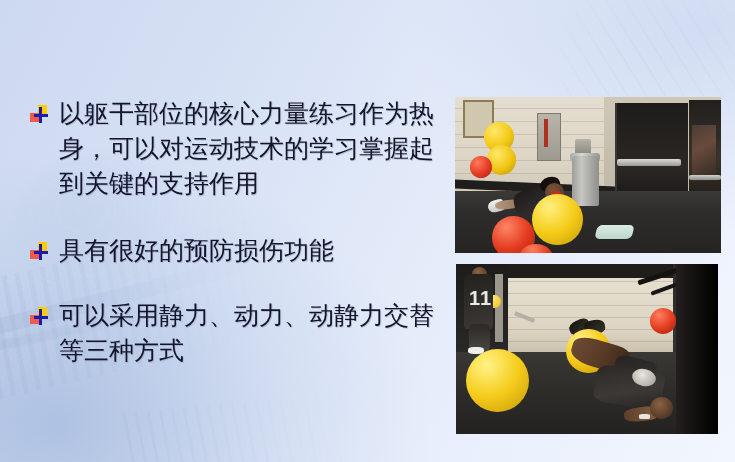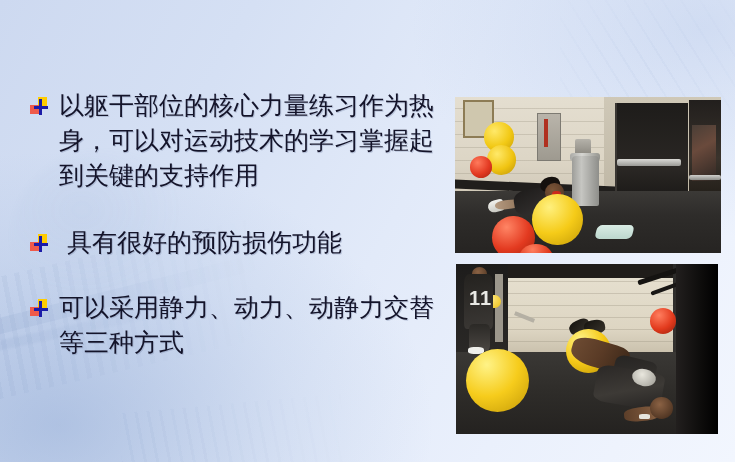--- a/index.html
+++ b/index.html
@@ -164,22 +164,22 @@
     width: 14px; height: 3px;
     background: #1c1ca8;
   }
   .bullet-text {
     color: #14142a;
     font-family: "Liberation Serif", "DejaVu Serif", serif;
     font-size: 25px;
     line-height: 35px;
     text-shadow: 1px 1px 0 rgba(120,135,170,0.35);
   }
-  #bullet-1 { margin-top: 4px; }
-  #bullet-2 { margin-top: 32px; gap: 8px; }
+  #bullet-1 { margin-top: 12px; }
+  #bullet-2 { margin-top: 32px; }
   #bullet-3 { margin-top: 30px; }
 
   
   .photo {
     position: absolute;
     overflow: hidden;
     background: #2a2a28;
   }
   #photo-gym-wall-ball {
     left: 455px;

